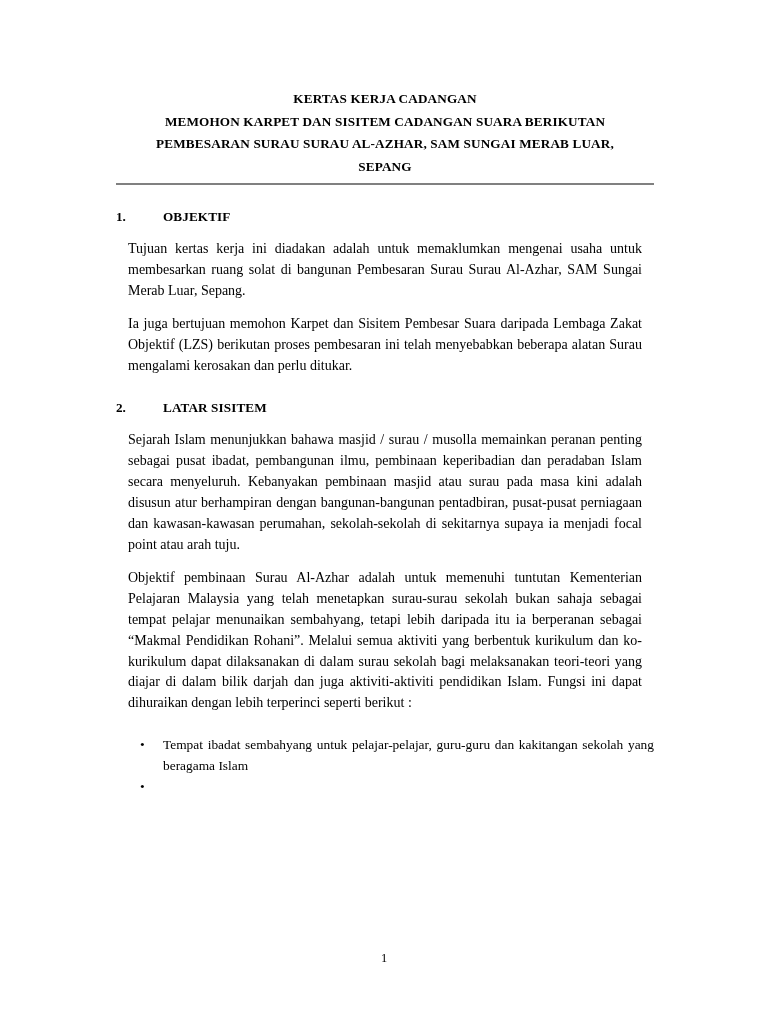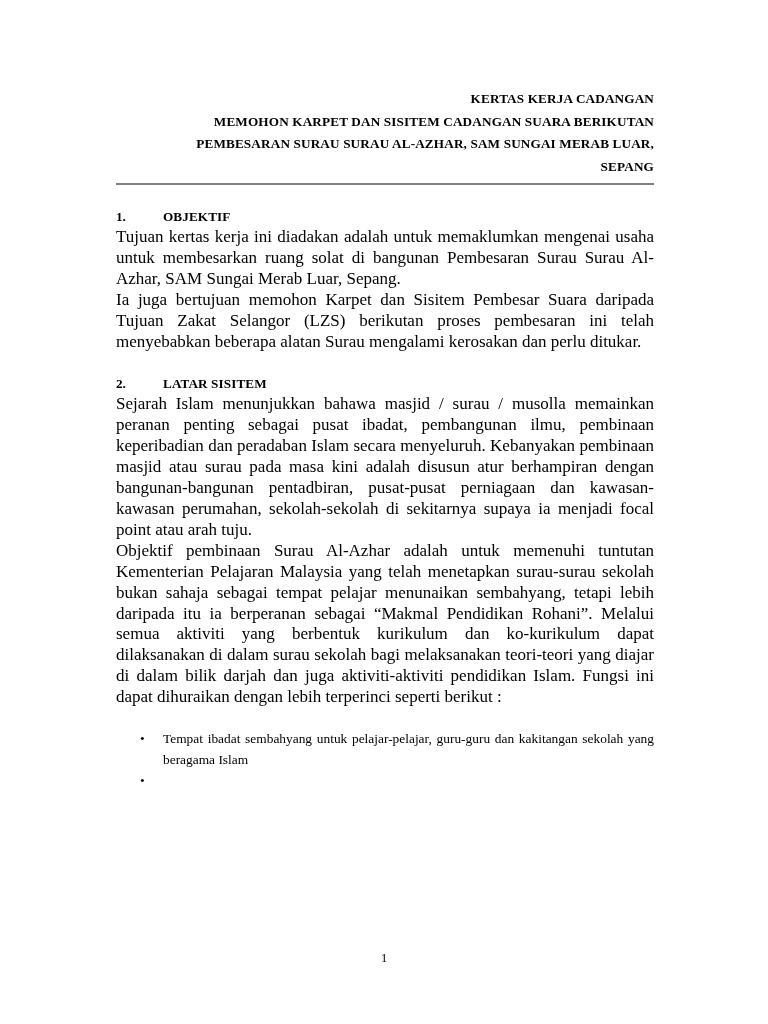--- a/index.html
+++ b/index.html
@@ -34,21 +34,20 @@
   .doc-title {
     text-align: center;
     font-weight: bold;
     font-size: 13.2px;
     line-height: 22.5px;
     letter-spacing: 0.15px;
   }
   .doc-title .tline {
     display: block;
     white-space: nowrap;
-    text-align: right;
   }
   .title-rule {
     margin-top: 5px;
     height: 2px;
     background: #808080;
     width: 100%;
   }
 
   
   .section-heading {
@@ -61,22 +60,22 @@
   .section-heading .num {
     width: 47px;
     flex: 0 0 47px;
   }
   .section-heading .ttl {
     letter-spacing: 0.1px;
   }
 
   
   p.para {
-    margin: 0;
-    font-size: 17px;
+    margin: 12px;
+    font-size: 14px;
     line-height: 20.9px;
     text-align: justify;
     text-justify: inter-word;
     hyphens: none;
   }
   .gap-lg { margin-top: 21px; }
 
   
   ul.bullets {
     margin: 21px 0 0 0;
@@ -124,21 +123,21 @@
       <span class="tline">SEPANG</span>
     </div>
     <div class="title-rule" style="background: rgb(128, 128, 128);"></div>
 
     <div class="section-heading">
       <span class="num">1.</span>
       <span class="ttl">OBJEKTIF</span>
     </div>
 
     <p class="para gap-lg">Tujuan kertas kerja ini diadakan adalah untuk memaklumkan mengenai usaha untuk membesarkan ruang solat di bangunan Pembesaran Surau Surau Al-Azhar, SAM Sungai Merab Luar, Sepang.</p>
-    <p class="para gap-lg">Ia juga bertujuan memohon Karpet dan Sisitem Pembesar Suara daripada Tujuan Zakat Selangor (LZS)  berikutan proses pembesaran ini telah menyebabkan beberapa alatan Surau mengalami kerosakan dan perlu ditukar.</p>
+    <p class="para gap-lg">Ia juga bertujuan memohon Karpet dan Sisitem Pembesar Suara daripada Lembaga Zakat Objektif (LZS)  berikutan proses pembesaran ini telah menyebabkan beberapa alatan Surau mengalami kerosakan dan perlu ditukar.</p>
 
     <div class="section-heading">
       <span class="num">2.</span>
       <span class="ttl">LATAR SISITEM</span>
     </div>
 
     <p class="para gap-lg">Sejarah Islam menunjukkan bahawa masjid / surau / musolla memainkan peranan penting sebagai pusat ibadat, pembangunan ilmu, pembinaan keperibadian dan peradaban Islam secara menyeluruh. Kebanyakan pembinaan masjid atau surau pada masa kini adalah disusun atur berhampiran dengan bangunan-bangunan pentadbiran, pusat-pusat perniagaan dan kawasan-kawasan perumahan, sekolah-sekolah di sekitarnya supaya ia menjadi focal point atau arah tuju.</p>
     <p class="para gap-lg">Objektif pembinaan Surau Al-Azhar adalah untuk memenuhi tuntutan Kementerian Pelajaran Malaysia yang telah menetapkan surau-surau sekolah bukan sahaja sebagai tempat pelajar menunaikan sembahyang, tetapi lebih daripada itu ia berperanan sebagai “Makmal Pendidikan Rohani”. Melalui semua aktiviti yang berbentuk kurikulum dan ko-kurikulum dapat dilaksanakan di dalam surau sekolah bagi melaksanakan teori-teori yang diajar di dalam bilik darjah dan juga aktiviti-aktiviti pendidikan Islam. Fungsi ini dapat dihuraikan dengan lebih terperinci seperti berikut :</p>
 
     <ul class="bullets">

